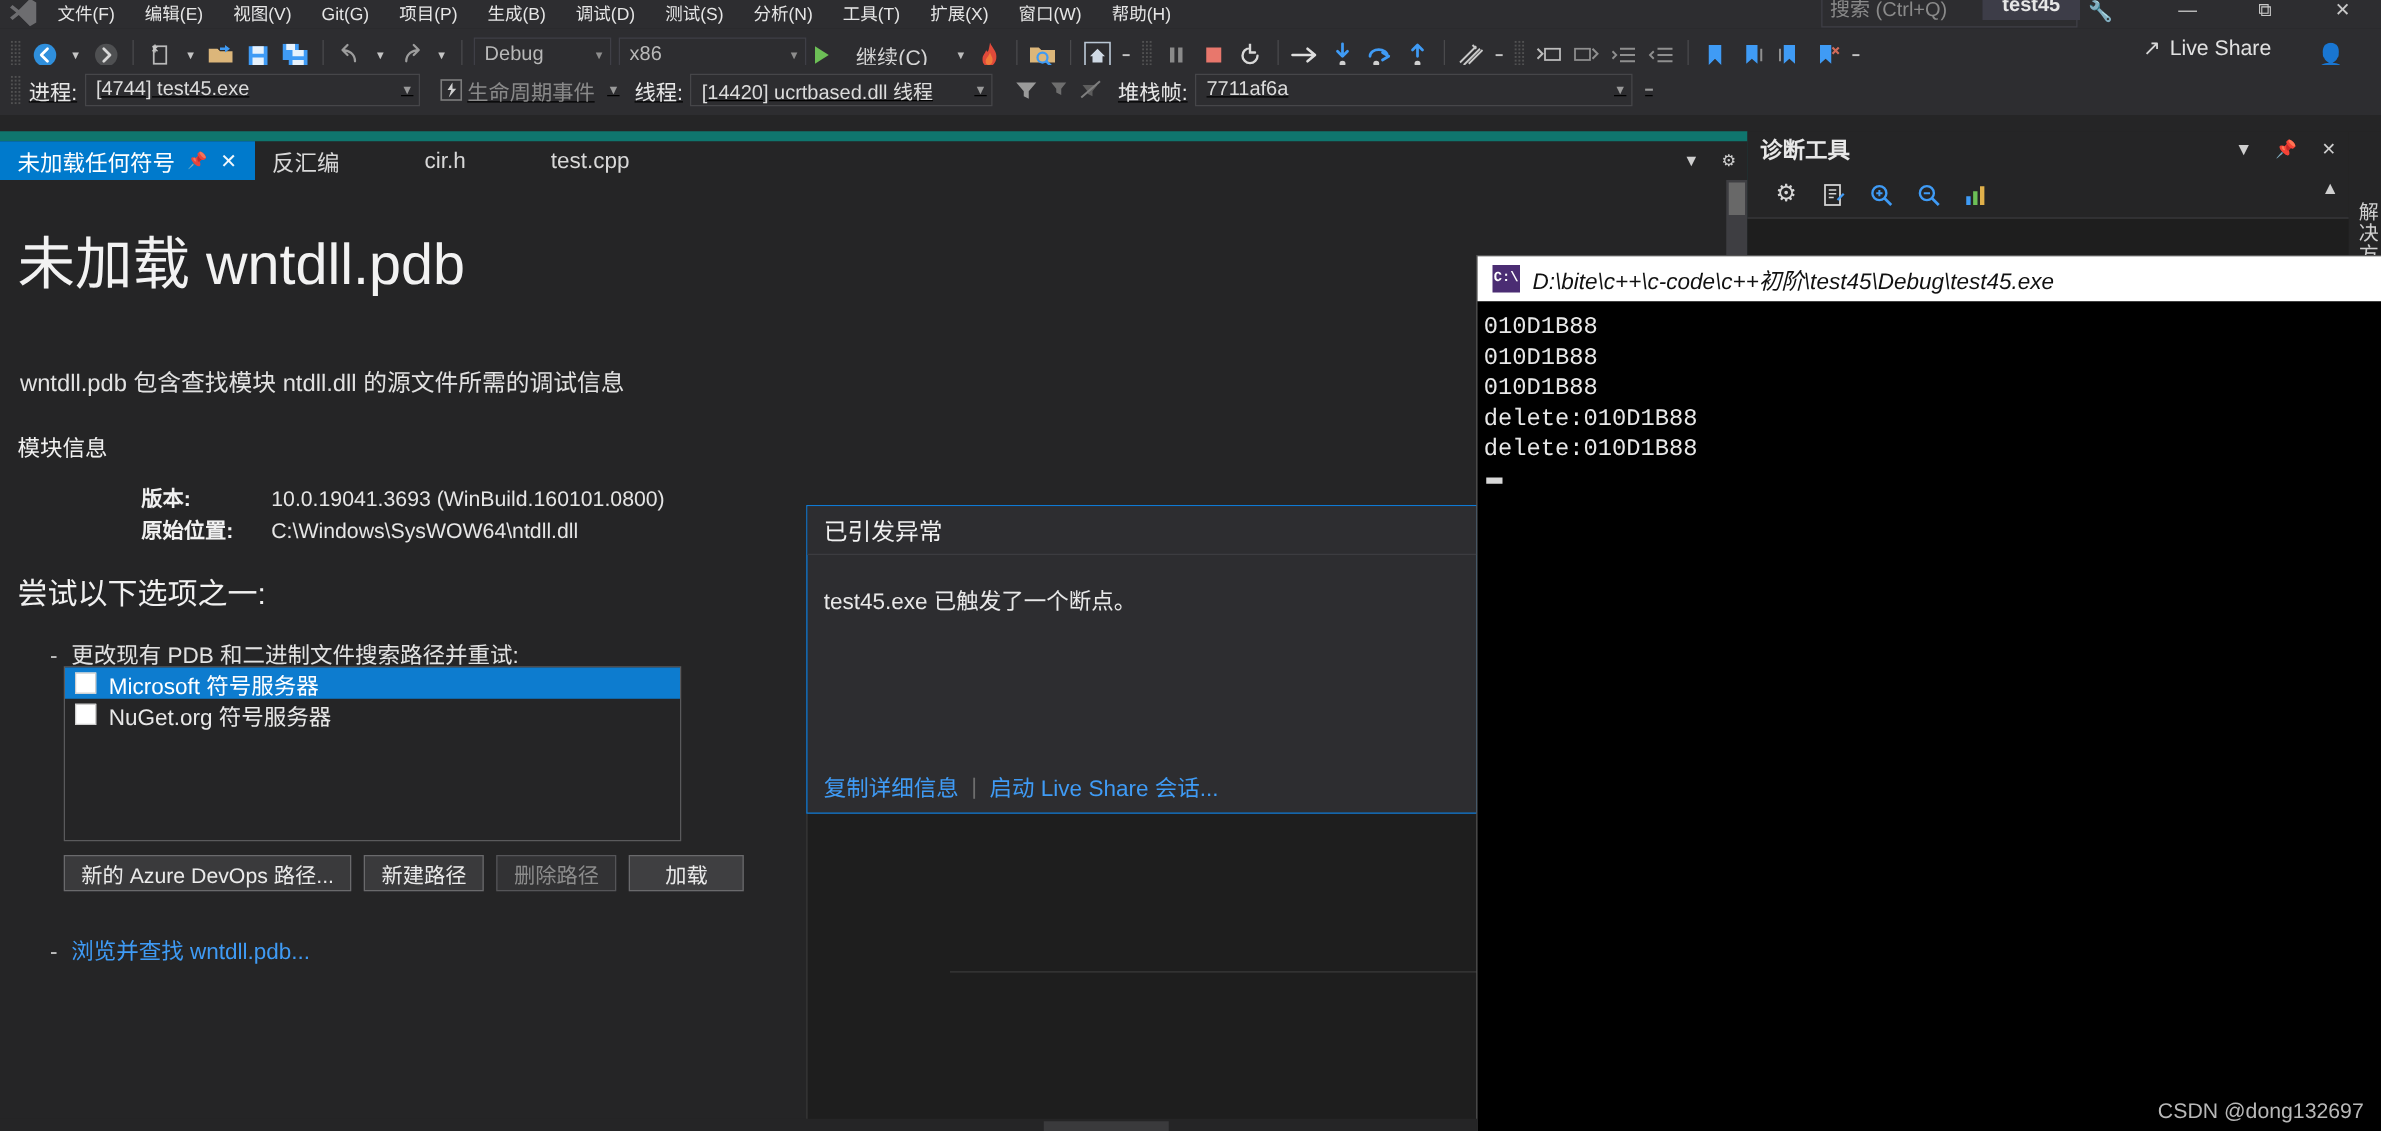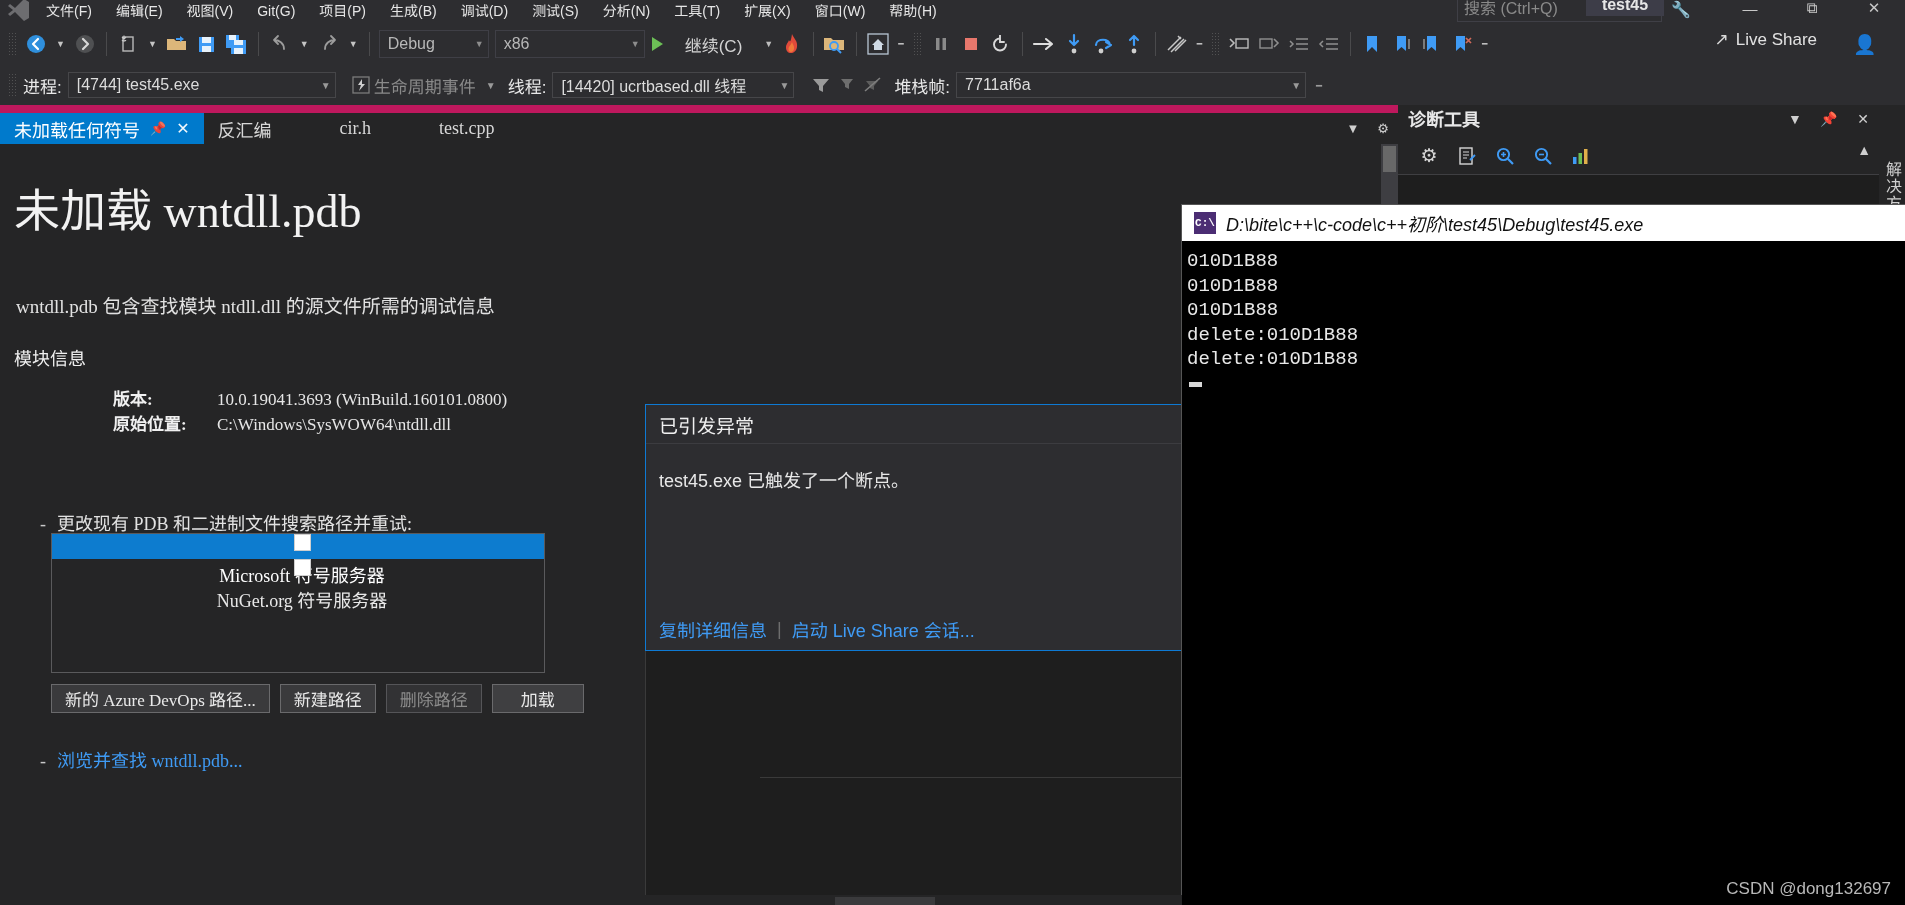--- a/index.html
+++ b/index.html
@@ -83,41 +83,41 @@
     border-top: 7px solid transparent; border-bottom: 7px solid transparent; }
   .live-share {
     position: absolute; right: 88px; top: 6px; display: flex; align-items: center;
     gap: 7px; color: #e2e2e2; font-size: 17px;
   }
   .ls-icon { color: #d8d8d8; font-size: 17px; }
   .acct-icon { position: absolute; right: 28px; top: 10px; color: #d0d0d0; font-size: 19px; }
 
   
   .dbgbar {
-    position: absolute; left: 0; top: 65px; width: 1905px; height: 40px;
-    background: #2d2d30; display: flex; align-items: center; padding-left: 4px;
+    position: absolute; left: 0; top: 52px; width: 1905px; height: 40px;
+    background: #2d2d30; display: flex; align-items: center; padding-left: 4px; text-decoration: underline;
   }
   .dbg-label { color: #e8e8e8; font-size: 17px; white-space: nowrap; margin: 0 6px 0 2px; }
   .dbg-combo {
     height: 26px; border: 1px solid #464649; background: #2d2d30;
     color: #dcdcdc; font-size: 16px; display: flex; align-items: center;
     padding: 0 4px 0 8px; flex-shrink: 0;
   }
   .dbg-combo .cv { flex: 1; white-space: nowrap; overflow: hidden; }
   .dbg-combo .ca { font-size: 10px; color: #9a9a9a; padding-left: 6px; }
   .dbg-icon-btn { width: 26px; height: 28px; display: flex; align-items: center;
     justify-content: center; color: #9a9a9a; font-size: 16px; flex-shrink: 0; }
   .dbg-dim { color: #8a8a8a; font-size: 17px; white-space: nowrap; }
 
   
   .main { position: absolute; left: 0; top: 105px; width: 1905px; height: 800px; }
 
   
   .docwell { position: absolute; left: 0; top: 0; width: 1398px; height: 800px;
-    background: #be185d; font-family: Liberation Serif, serif; }
+    background: #0f766e; }
   .tabstrip {
     position: absolute; left: 0; top: 8px; width: 1398px; height: 31px;
     background: #252526; display: flex; align-items: stretch;
   }
   .tab {
     display: flex; align-items: center; padding: 0 14px; font-size: 18px;
     color: #d8d8d8; white-space: nowrap; gap: 10px; cursor: default;
   }
   .tab.active { background: #007acc; color: #ffffff; }
   .tab .pin { font-size: 13px; opacity: .95; }
@@ -155,21 +155,21 @@
   .bullet {
     position: absolute; font-size: 18px; color: #e2e2e2; white-space: nowrap;
   }
   .bullet .dash { color: #c9c9c9; margin-right: 11px; }
   .listbox {
     position: absolute; left: 51px; top: 389px; width: 494px; height: 140px;
     background: #252526; border: 1px solid #5a5a5c;
   }
   .lb-item {
     height: 25px; display: flex; align-items: center; gap: 10px;
-    padding-left: 8px; font-size: 18px; color: #e8e8e8; flex-direction: column;
+    padding-left: 8px; font-size: 18px; color: #e8e8e8;
   }
   .lb-item.sel { background: #0d7ccf; color: #ffffff; }
   .cbx {
     width: 17px; height: 17px; background: #ffffff; border: 1px solid #cfcfcf;
     flex: 0 0 17px;
   }
   .btnrow { position: absolute; left: 51px; top: 540px; display: flex; gap: 10px; }
   .vbtn {
     height: 29px; border: 1px solid #6a6a6c; background: #3a3a3c; color: #eaeaea;
     font-size: 17px; padding: 0 13px; display: flex; align-items: center;
@@ -631,20 +631,21 @@
 
         <div class="doc-h2">模块信息</div>
 
         <div class="kv" style="left:113px; top:241px">
           <span class="k">版本:</span><span class="v">10.0.19041.3693 (WinBuild.160101.0800)</span>
         </div>
         <div class="kv" style="left:113px; top:266px">
           <span class="k">原始位置:</span><span class="v">C:\Windows\SysWOW64\ntdll.dll</span>
         </div>
 
+        <div class="doc-h3">尝试以下选项之一:</div>
 
         <div class="bullet" style="left:40px; top:365px">
           <span class="dash">-</span><span>更改现有 PDB 和二进制文件搜索路径并重试:</span>
         </div>
 
         <div class="listbox">
           <div class="lb-item sel">
             <span class="cbx"></span>
             <span>Microsoft 符号服务器</span>
           </div>

